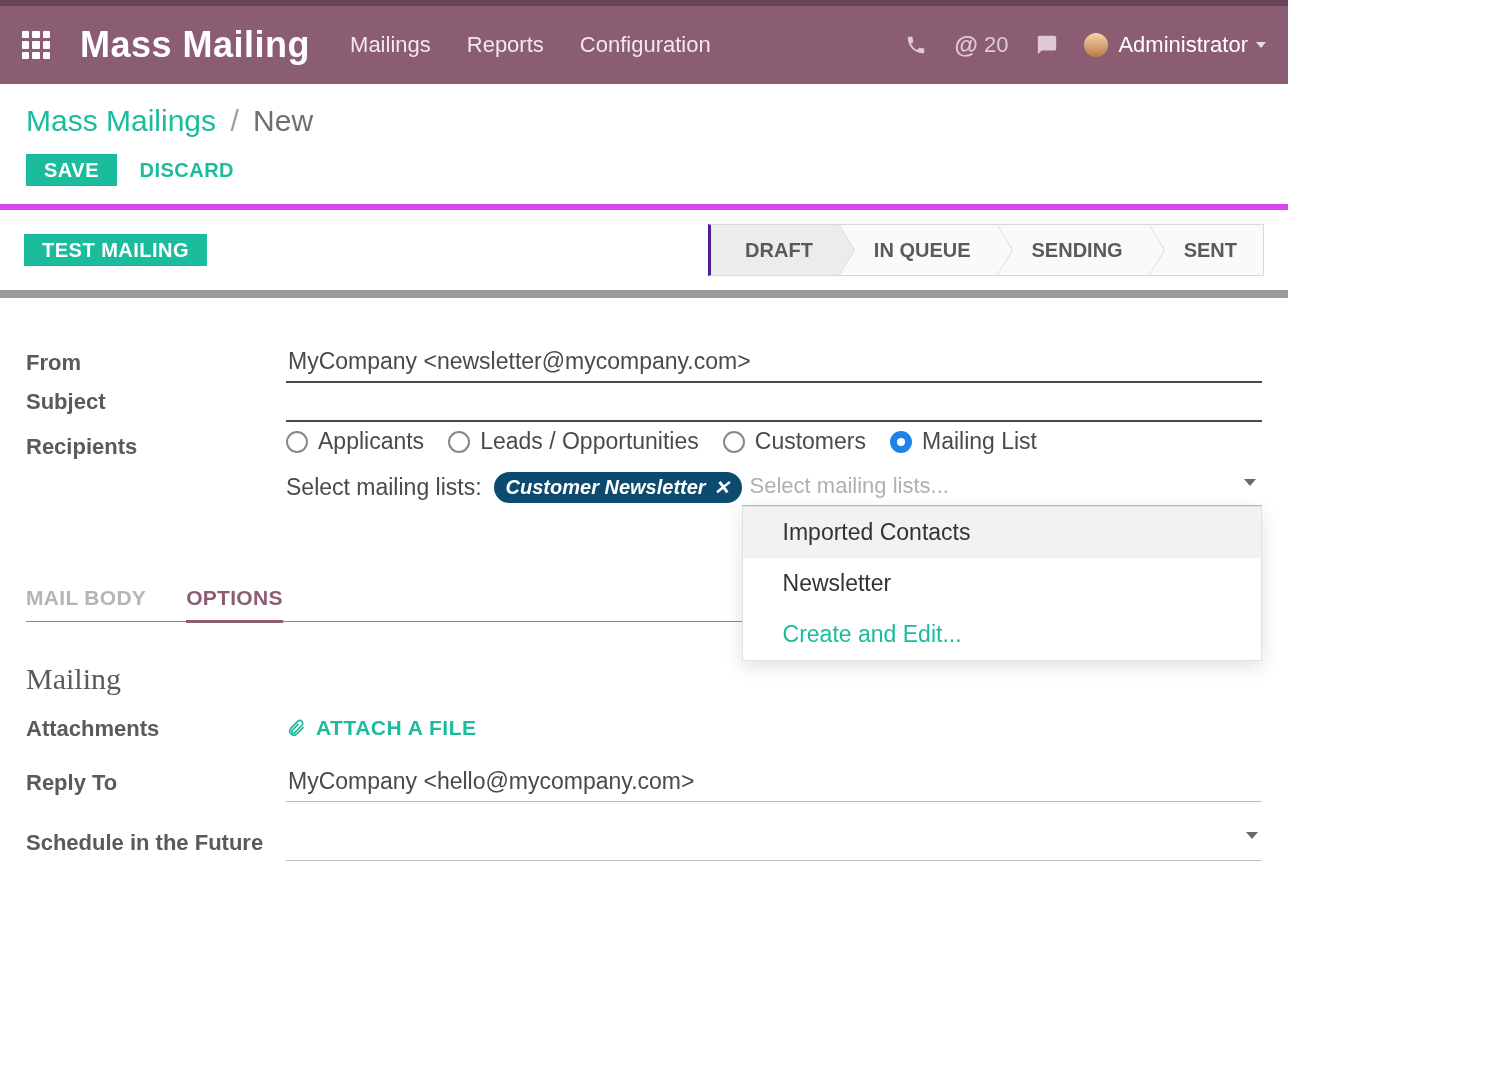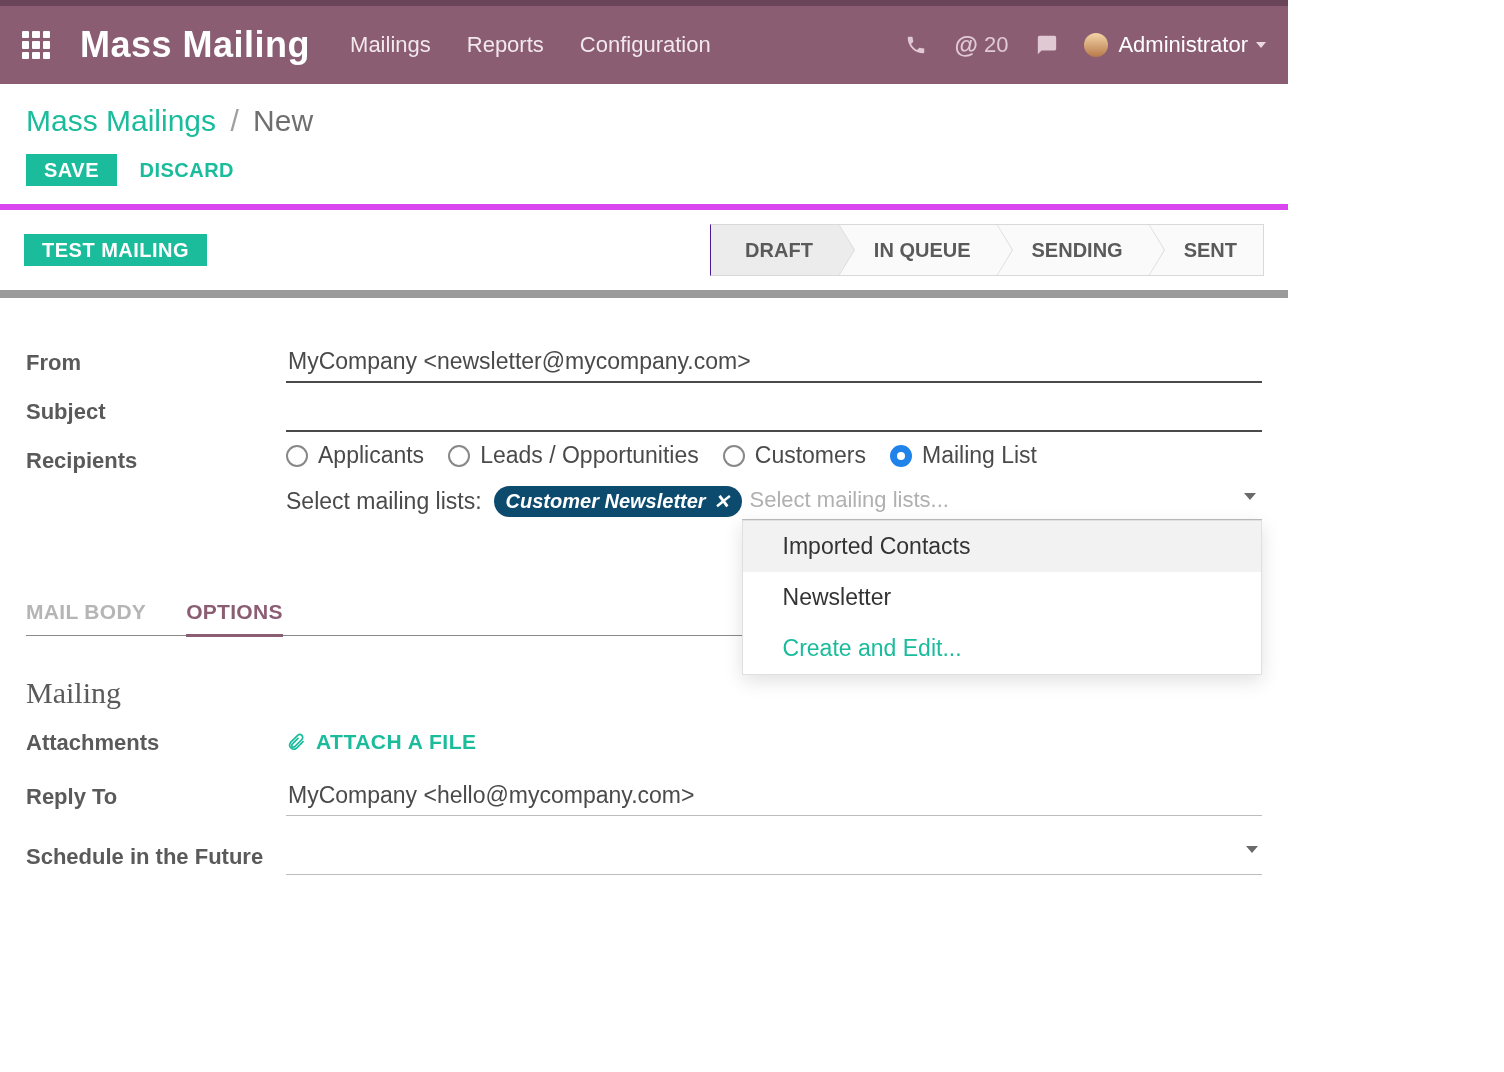--- a/index.html
+++ b/index.html
@@ -30,30 +30,30 @@
 .btn { display: inline-flex; align-items: center; justify-content: center; font-size: 20px; font-weight: 600; height: 32px; padding: 0 18px; border: none; cursor: pointer; letter-spacing: 0.5px; }
 .btn-primary { background: #1abc9c; color: #fff; }
 .btn-link { background: transparent; color: #1abc9c; }
 
 
 .actionbar { display: flex; align-items: center; padding: 14px 24px; border-bottom: 8px solid #9b9b9b; }
 .actionbar .btn { margin-right: 14px; }
 
 .statusbar { display: flex; margin-left: auto; height: 52px; }
 .status-step { position: relative; height: 52px; display: flex; align-items: center; padding: 0 26px 0 34px; background: #fafafa; border: 1px solid #d9d9d9; border-left: none; font-size: 20px; font-weight: 600; color: #5a5a5a; cursor: pointer; white-space: nowrap; }
-.status-step:first-child { border-left: 1px solid #4c1d95; }
+.status-step:first-child { border-left: 3px solid #4c1d95; }
 .status-step.active { background: #ececec; }
 .status-step::after { content: ""; position: absolute; right: -15px; top: 0; width: 0; height: 0; border-top: 25px solid transparent; border-bottom: 25px solid transparent; border-left: 15px solid #fafafa; z-index: 2; }
 .status-step.active::after { border-left-color: #ececec; }
 .status-step::before { content: ""; position: absolute; right: -16px; top: -1px; width: 0; height: 0; border-top: 26px solid transparent; border-bottom: 26px solid transparent; border-left: 16px solid #d9d9d9; z-index: 1; }
 .status-step:last-child::after, .status-step:last-child::before { display: none; }
 
 
 .form-area { padding: 46px 26px 0; }
-.form-row { display: flex; align-items: flex-start; margin-bottom: 10px; }
+.form-row { display: flex; align-items: flex-start; margin-bottom: 0; }
 .form-label { width: 260px; min-width: 260px; font-size: 22px; font-weight: 700; color: #5a5a5a; padding-top: 6px; }
 .form-field { flex: 1; }
 .text-input { width: 100%; border: none; border-bottom: 2px solid #4a4a4a; font-size: 23px; padding: 4px 2px 6px; outline: none; background: transparent; color: #4a4a4a; }
 .text-input::placeholder { color: #9e9e9e; }
 
 .radio-group { display: flex; flex-wrap: wrap; align-items: center; gap: 20px 24px; font-size: 23px; color: #4a4a4a; }
 .radio-opt { display: inline-flex; align-items: center; cursor: pointer; }
 .radio-circle { width: 22px; height: 22px; border: 2px solid #888; border-radius: 50%; margin-right: 10px; display: inline-flex; align-items: center; justify-content: center; }
 .radio-opt.selected .radio-circle { border-color: #1f83ea; background: #1f83ea; }
 .radio-opt.selected .radio-circle::after { content: ""; width: 8px; height: 8px; border-radius: 50%; background: #fff; display: block; }

